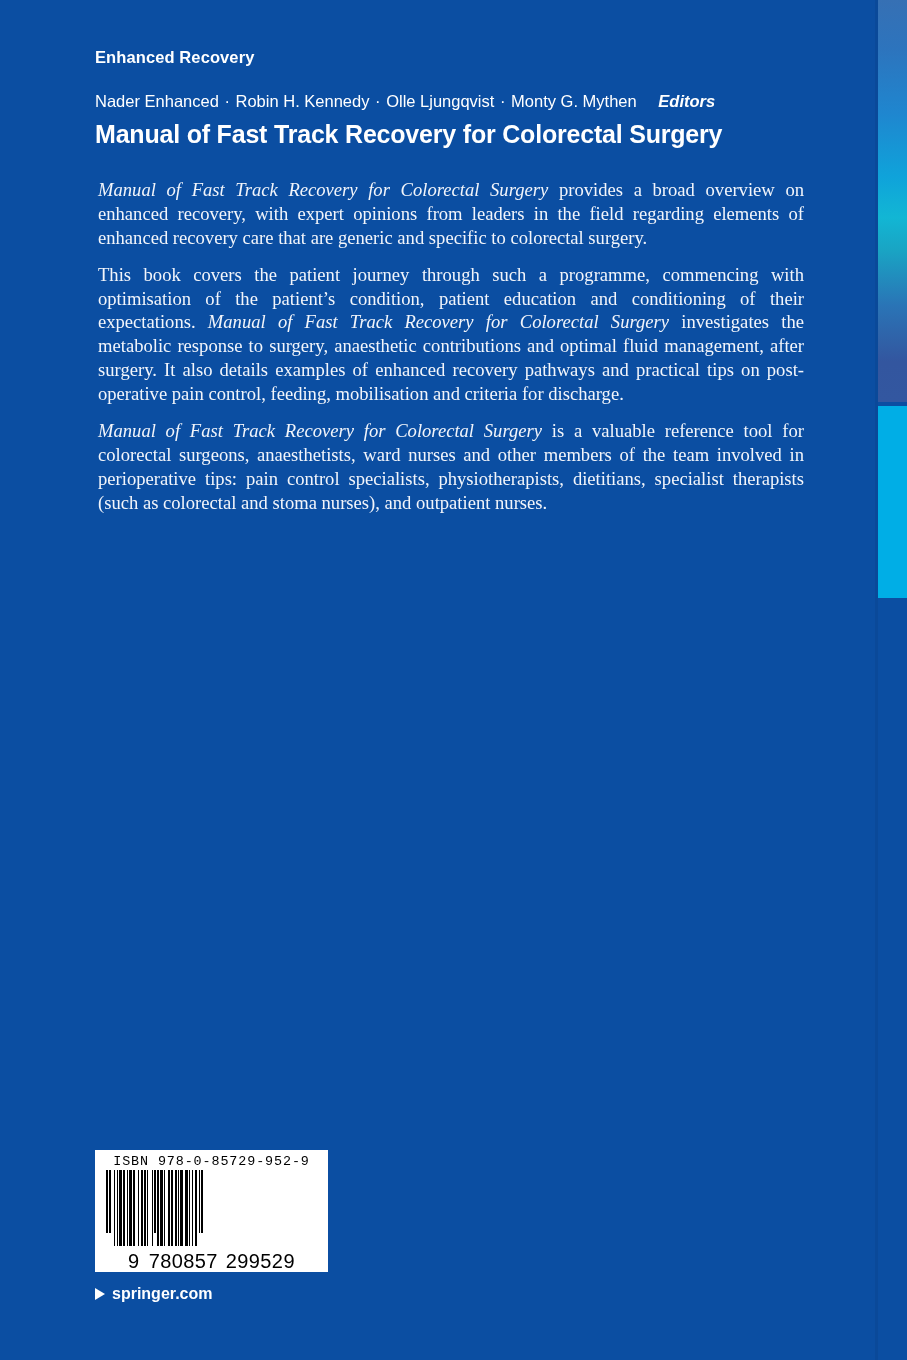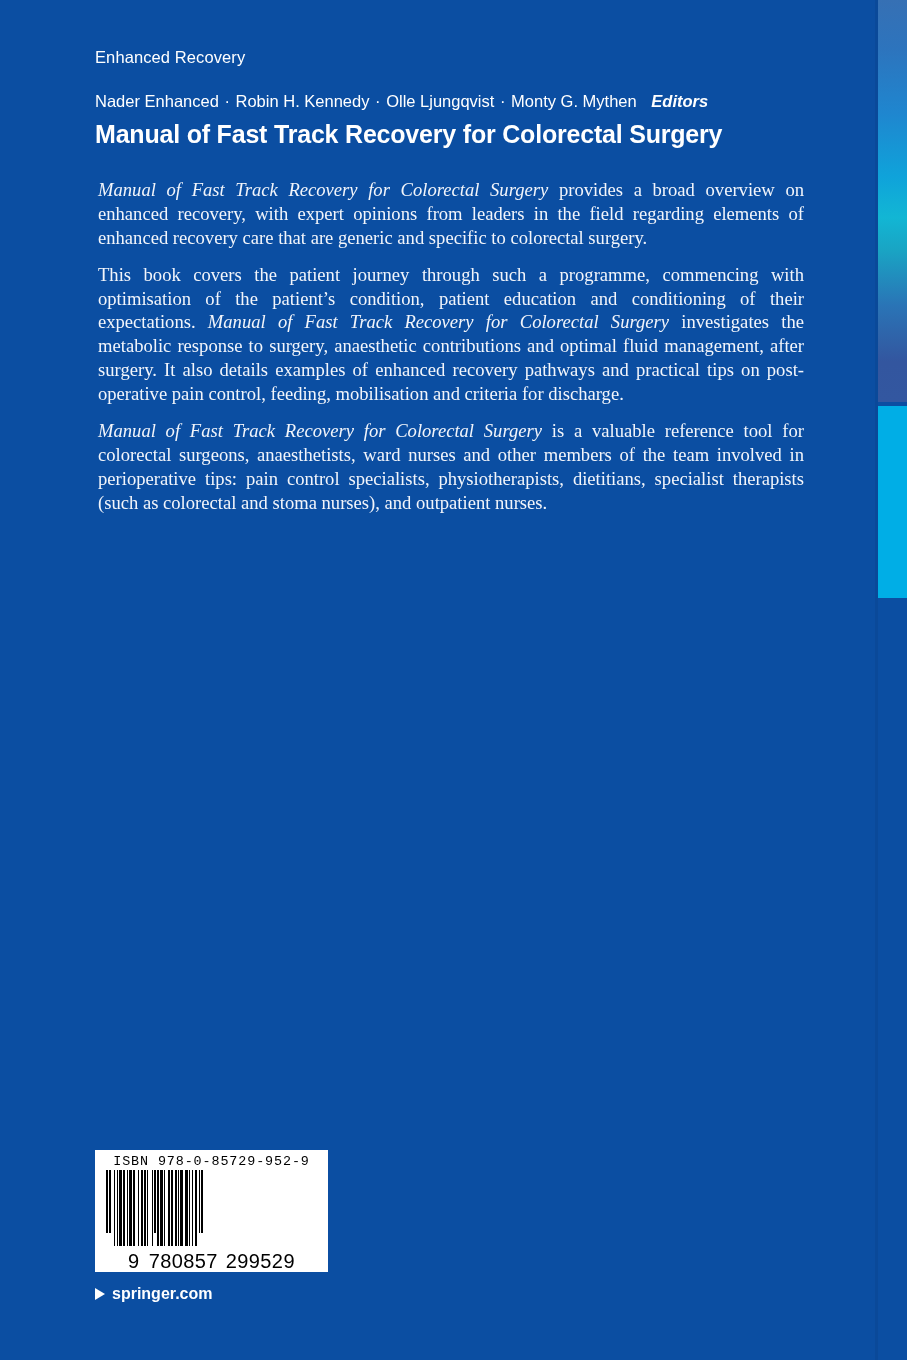--- a/index.html
+++ b/index.html
@@ -71,21 +71,21 @@
   
   .content {
     position: absolute;
     left: 95px;
     top: 0;
     width: 710px;
   }
 
   .series-label {
     font-family: "Liberation Sans", sans-serif;
-    font-weight: normal;
+    font-weight: bold;
     font-size: 16.5px;
     letter-spacing: 0.1px;
     color: #ffffff;
     position: absolute;
     left: 0;
     top: 48px;
     white-space: nowrap;
   }
 
   .editors-line {
@@ -96,21 +96,21 @@
     left: 0;
     top: 92px;
     white-space: nowrap;
   }
   .editors-line .sep {
     padding: 0 1px;
   }
   .editors-line .editors-word {
     font-style: italic;
     font-weight: bold;
-    margin-left: 10px;
+    margin-left: 17px;
   }
 
   .book-title {
     font-family: "Liberation Sans", sans-serif;
     font-weight: bold;
     font-size: 25px;
     color: #ffffff;
     position: absolute;
     left: 0;
     top: 120px;

